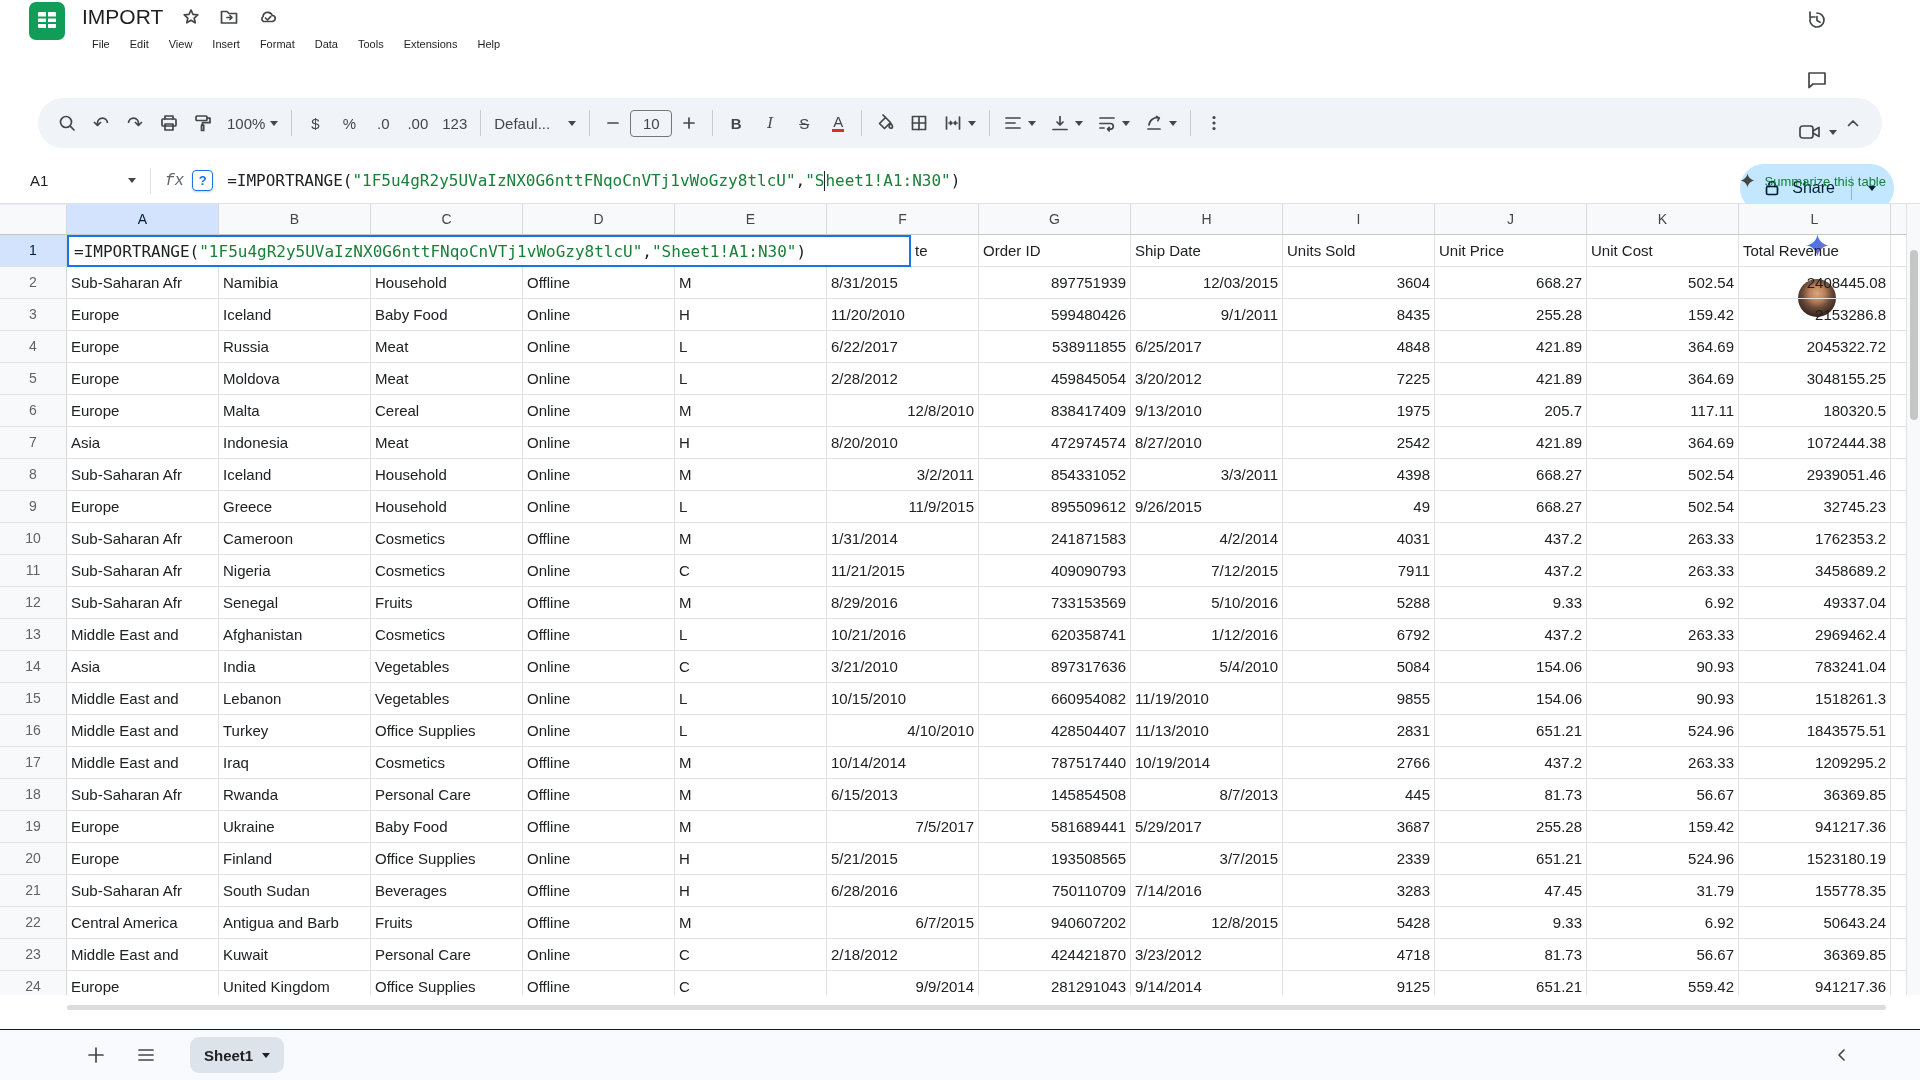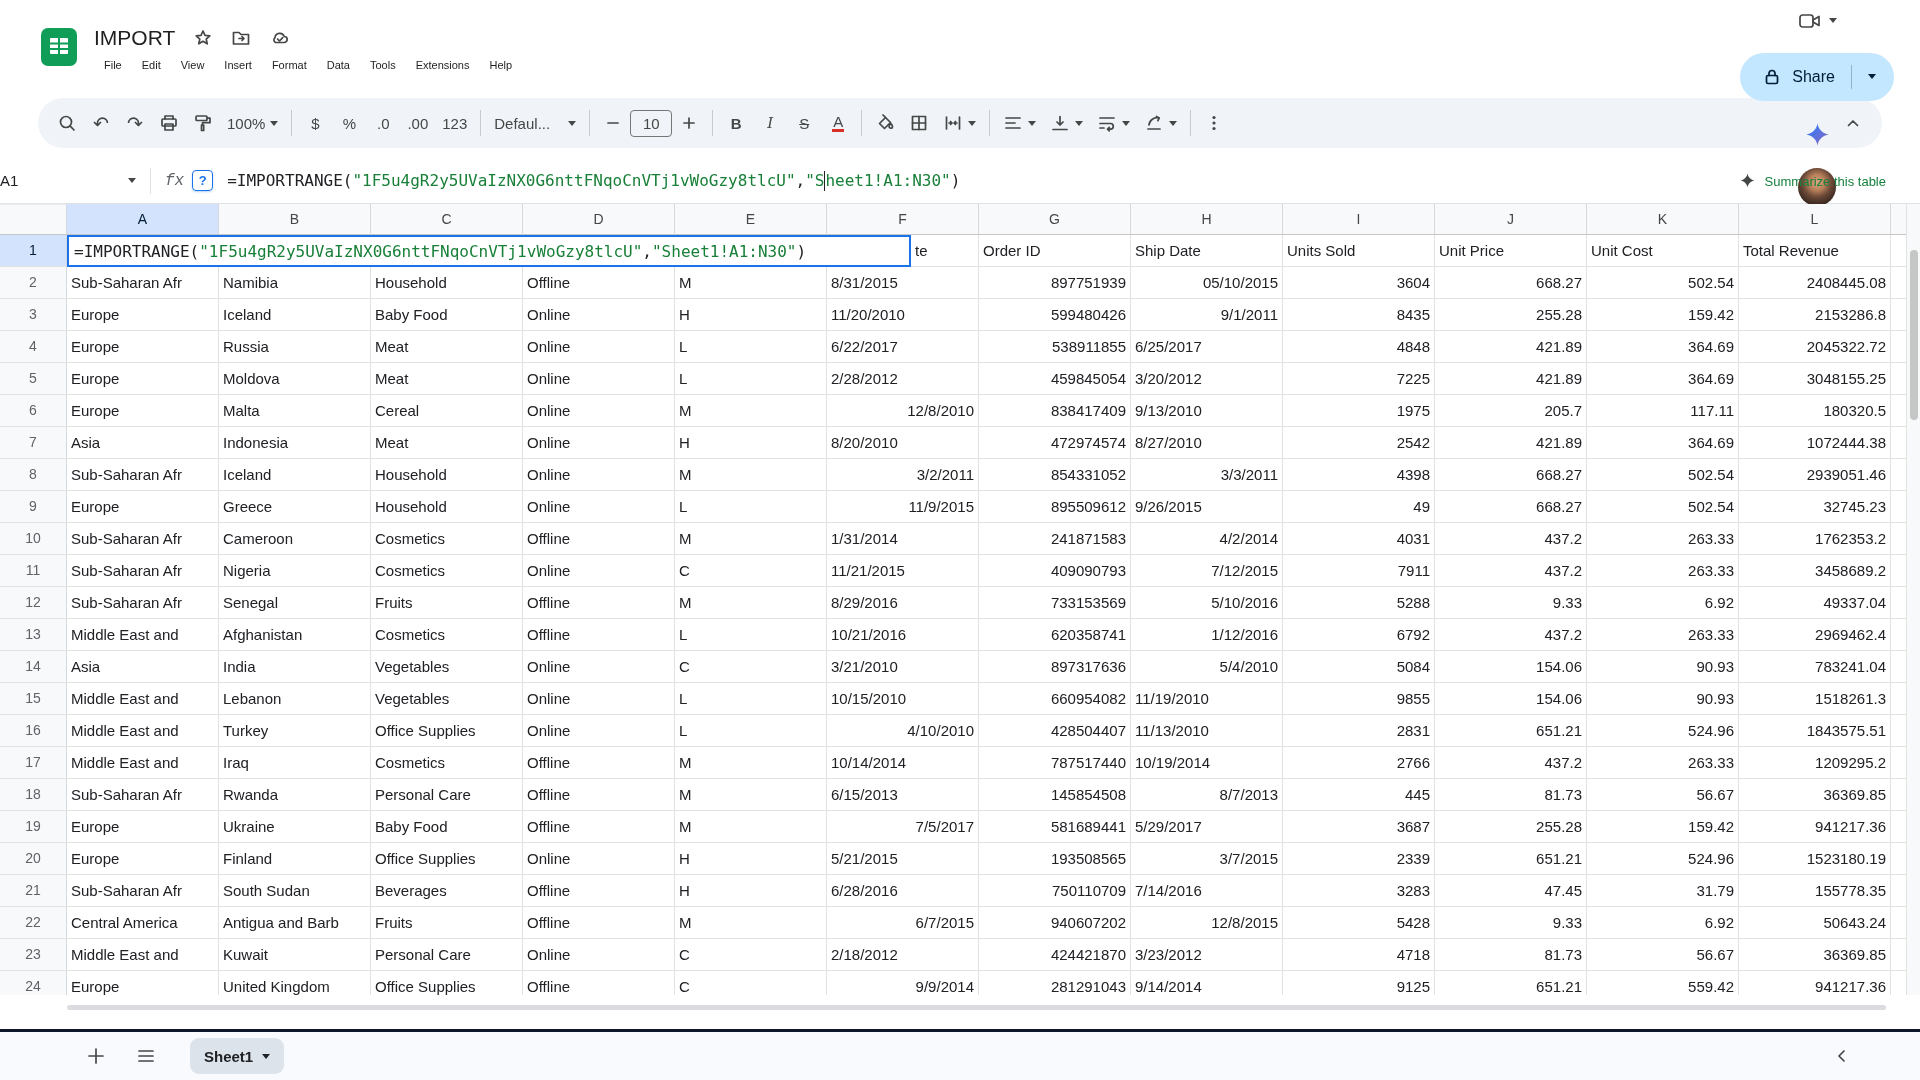--- a/index.html
+++ b/index.html
@@ -2,21 +2,21 @@
 <html><head>
 <meta charset="utf-8">
 <style>
   *{margin:0;padding:0;box-sizing:border-box;}
   html,body{width:1920px;height:1080px;overflow:hidden;background:#fff;
     font-family:"Liberation Sans",sans-serif;color:#202124;}
   svg.ic{stroke:#444746;fill:none;stroke-width:1.7;stroke-linecap:round;stroke-linejoin:round;display:block;}
   .caret{width:0;height:0;border-left:4.5px solid transparent;border-right:4.5px solid transparent;border-top:5px solid #444746;}
 
   
-  #topbar{height:94px;display:flex;align-items:center;padding:0 26px;margin-left:12px;}
+  #topbar{height:94px;display:flex;align-items:flex-start;padding:0 26px;}
   .logo{width:42px;height:42px;margin-right:14px;flex:none;}
   .title-block{display:flex;flex-direction:column;justify-content:center;gap:1px;}
   .title-row{display:flex;align-items:center;gap:18px;height:34px;}
   .doc-title{font-size:21px;color:#1f1f1f;}
   .menu-row{display:flex;align-items:center;}
   .menu-item{font-size:11px;color:#1f1f1f;padding:3px 10px;border-radius:6px;cursor:default;}
   .top-actions{margin-left:auto;display:flex;align-items:center;gap:20px;flex-direction:column;}
   .tb-iconbtn{width:40px;height:40px;display:flex;align-items:center;justify-content:center;border-radius:50%;}
   .cam-group{display:flex;align-items:center;gap:6px;}
   .share-pill{height:48px;background:#c2e7ff;border-radius:24px;display:flex;align-items:center;padding:0 18px 0 22px;gap:10px;}
@@ -36,21 +36,21 @@
   .t-italic{font-style:italic;font-family:"DejaVu Serif",serif;}
   .t-strike{text-decoration:line-through;}
   .t-color{display:inline-block;border-bottom:3px solid #d93025;line-height:1.05;padding:0 1px;}
   .size-box{width:42px;height:27px;border:1px solid #747775;border-radius:4px;display:flex;
     align-items:center;justify-content:center;font-size:15px;color:#444746;}
   .font-sel{min-width:96px;justify-content:space-between;}
   .t-spacer{flex:1;}
 
   
   #formula-bar{margin-top:10px;height:46px;display:flex;align-items:center;border-bottom:1px solid #e0e3e7;background:#fff;}
-  .namebox{width:150px;display:flex;align-items:center;flex:none;}
+  .namebox{width:150px;display:flex;align-items:center;padding-left:30px;flex:none;}
   .namebox .txt{font-size:15px;color:#202124;}
   .namebox .caret{margin-left:auto;margin-right:14px;}
   .fbar-div{width:1px;height:26px;background:#e1e3e1;flex:none;}
   .fx{font-family:Liberation Mono, monospace;font-style:italic;font-size:16px;color:#5f6368;margin:0 8px 0 14px;}
   .help-chip{width:21px;height:21px;border:1.5px solid #1a73e8;border-radius:4px;color:#1a73e8;
     font-size:13px;font-weight:700;display:flex;align-items:center;justify-content:center;margin-right:14px;box-shadow:0 1px 2px rgba(26,115,232,.3);}
   .fml{font-family:"DejaVu Sans Mono",monospace;font-size:16px;white-space:nowrap;display:flex;align-items:center;}
   .f-k{color:#202124;}
   .f-s{color:#188038;}
   .cursor{width:0;height:20px;border-left:1.5px solid #202124;display:inline-block;}
@@ -74,21 +74,21 @@
   .ar{text-align:right;} .al{text-align:left;}
   .editor{width:844px;min-width:844px;height:32px;border:2px solid #1a73e8;background:#fff;z-index:2;position:relative;
     display:flex;align-items:center;padding:0 5px;font-family:"DejaVu Sans Mono",monospace;font-size:16px;white-space:nowrap;overflow:hidden;}
   .tailcell{width:68px;min-width:68px;}
   .row-sliver{width:15px;min-width:15px;border-bottom:1px solid #e1e3e1;background:#fff;}
   #vscroll{position:absolute;top:0;right:0;width:14px;height:791px;background:#f8f9fa;border-left:1px solid #e1e3e1;}
   #vscroll .thumb{position:absolute;top:46px;left:3px;width:8px;height:170px;background:#c4c7c5;border-radius:4px;}
   #hscroll{position:absolute;left:67px;right:34px;top:801px;height:5px;background:#dadce0;border-radius:3px;}
 
   
-  #sheetbar{position:absolute;left:0;right:0;bottom:0;height:51px;background:#f8fafd;border-top:3px solid #0f172a;
+  #sheetbar{position:absolute;left:0;right:0;bottom:0;height:51px;background:#f8fafd;border-top:1px solid #0f172a;
     display:flex;align-items:center;padding:0 60px 0 78px;}
   .sb-btn{width:36px;height:36px;display:flex;align-items:center;justify-content:center;border-radius:50%;}
   .sheet-tab{margin-left:26px;height:36px;background:#dde3ea;border-radius:9px;display:flex;align-items:center;
     padding:0 14px;gap:9px;}
   .sheet-tab .lbl{font-size:15px;font-weight:700;color:#202124;}
   .sheet-tab .caret{border-top-color:#202124;}
   .sb-right{margin-left:auto;}
 </style>
 </head>
 <body>
@@ -369,21 +369,21 @@
     <div id="generated-rows-anchor">
         <div class="row">
           <div class="gut">2</div>
           <div class="cell al">Sub-Saharan Afr</div>
           <div class="cell al">Namibia</div>
           <div class="cell al">Household</div>
           <div class="cell al">Offline</div>
           <div class="cell al">M</div>
           <div class="cell al">8/31/2015</div>
           <div class="cell ar">897751939</div>
-          <div class="cell ar">05/10/2015</div>
+          <div class="cell ar">12/03/2015</div>
           <div class="cell ar">3604</div>
           <div class="cell ar">668.27</div>
           <div class="cell ar">502.54</div>
           <div class="cell ar">2408445.08</div>
           <div class="row-sliver"></div>
         </div>
         <div class="row">
           <div class="gut">3</div>
           <div class="cell al">Europe</div>
           <div class="cell al">Iceland</div>

